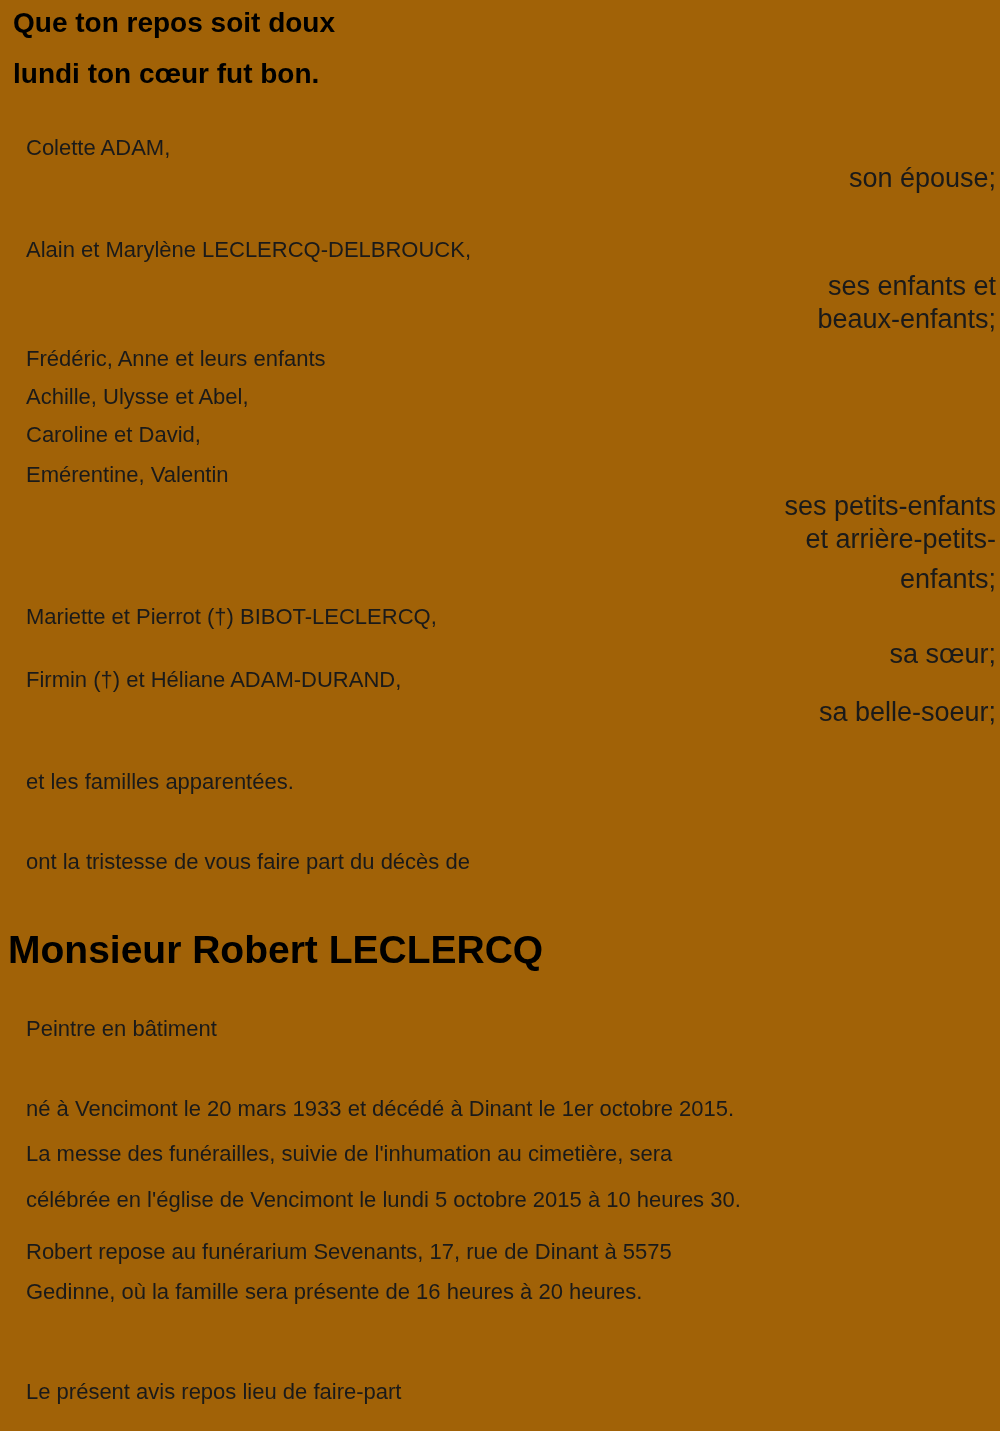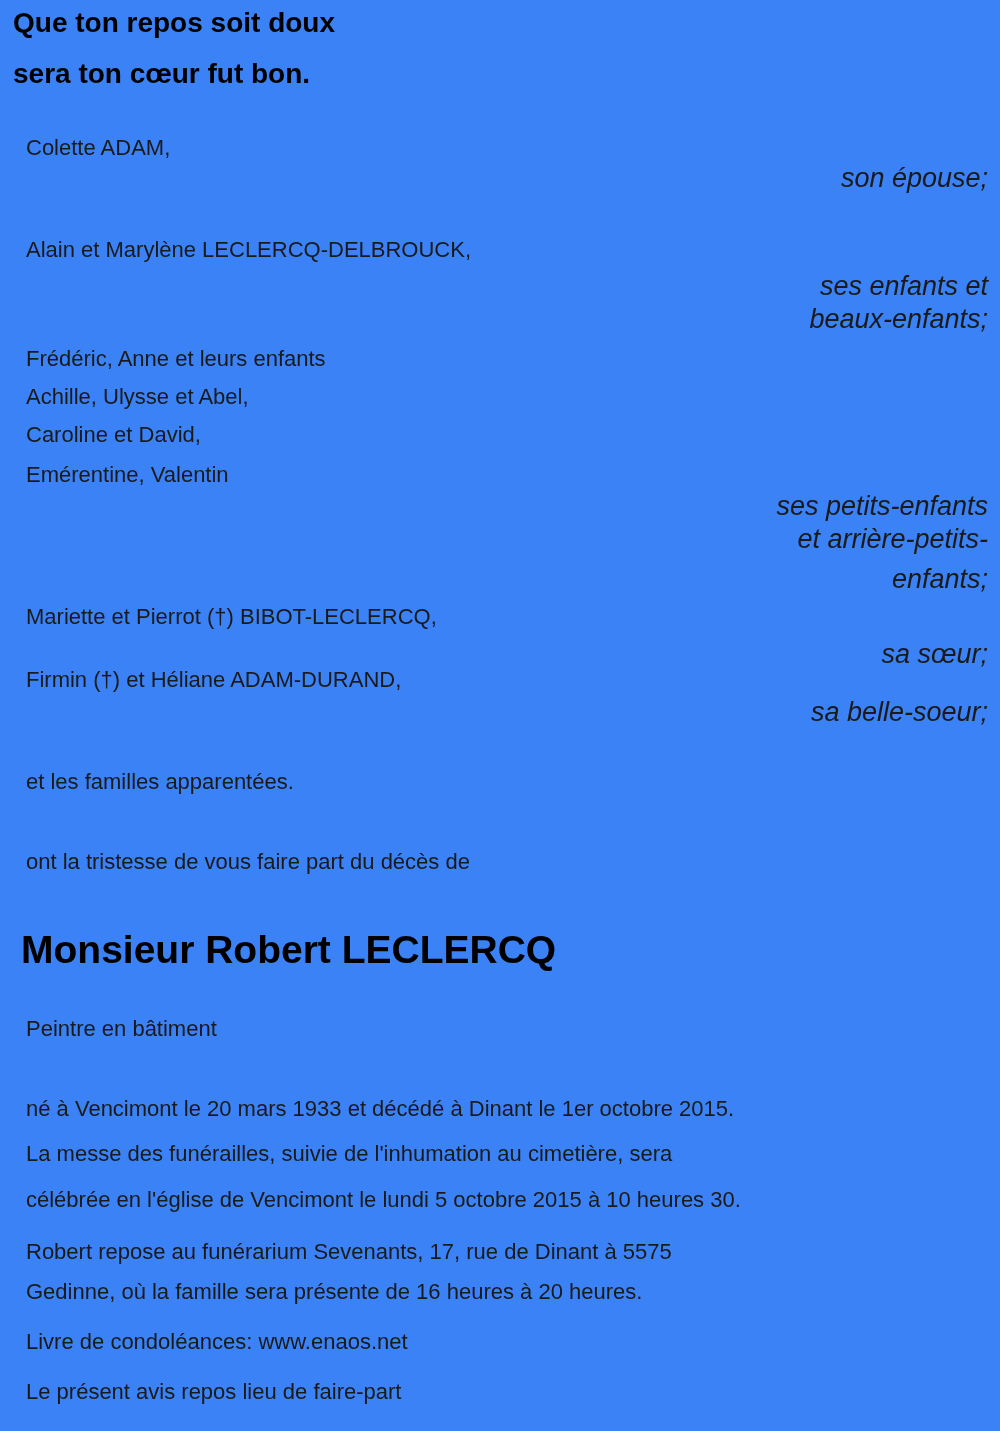--- a/index.html
+++ b/index.html
@@ -1,59 +1,58 @@
 <!DOCTYPE html>
 <html><head>
 <meta charset="utf-8">
 <style>
   html, body { margin: 0; padding: 0; background: #ffffff; }
   .page {
     position: relative;
     width: 1000px;
     height: 1431px;
-    background: #3b82f6;
+    background: #a16207;
     color: #1a1a1a;
     font-family: "Liberation Sans", sans-serif;
     overflow: hidden;
   }
   .line {
     position: absolute;
     left: 26px;
     font-size: 22px;
     line-height: 1;
     white-space: nowrap;
   }
   .right {
     left: auto;
-    right: 12px;
-    font-style: italic;
+    right: 4px;
     font-size: 27px;
     text-align: center;
   }
   .bold {
     font-weight: 700;
     font-size: 28px;
     left: 13px;
     color: #000000;
   }
   .heading {
     font-weight: 700;
     font-size: 39px;
-    left: 21px;
+    left: 8px;
     color: #000000;
     text-align: right;
   }
 </style>
 </head>
 <body>
 
 <div class="page">
 
   <div class="line bold" style="top:9px">Que ton repos soit doux</div>
-  <div class="line bold" style="top:60px">sera ton cœur fut bon.</div>
+  <div class="line bold" style="top:60px">lundi ton cœur fut bon.</div>
 
   <div class="line" style="top:137px">Colette ADAM,</div>
   <div class="line right" style="top:165px">son épouse;</div>
 
   <div class="line" style="top:239px">Alain et Marylène LECLERCQ-DELBROUCK,</div>
   <div class="line right" style="top:273px">ses enfants et</div>
   <div class="line right" style="top:306px">beaux-enfants;</div>
 
   <div class="line" style="top:348px">Frédéric, Anne et leurs enfants</div>
   <div class="line" style="top:386px">Achille, Ulysse et Abel,</div>
@@ -76,17 +75,16 @@
   <div class="line heading" style="top:930px">Monsieur Robert LECLERCQ</div>
   <div class="line" style="top:1018px">Peintre en bâtiment</div>
   <div class="line" style="top:1098px">né à Vencimont le 20 mars 1933 et décédé à Dinant le 1er octobre 2015.</div>
 
   <div class="line" style="top:1143px">La messe des funérailles, suivie de l'inhumation au cimetière, sera</div>
   <div class="line" style="top:1189px">célébrée en l'église de Vencimont le lundi 5 octobre 2015 à 10 heures 30.</div>
 
   <div class="line" style="top:1241px">Robert repose au funérarium Sevenants, 17, rue de Dinant à 5575</div>
   <div class="line" style="top:1281px">Gedinne, où la famille sera présente de 16 heures à 20 heures.</div>
 
-  <div class="line" style="top:1331px">Livre de condoléances: www.enaos.net</div>
 
   <div class="line" style="top:1381px">Le présent avis repos lieu de faire-part</div>
 
 </div>
 
 </body></html>

